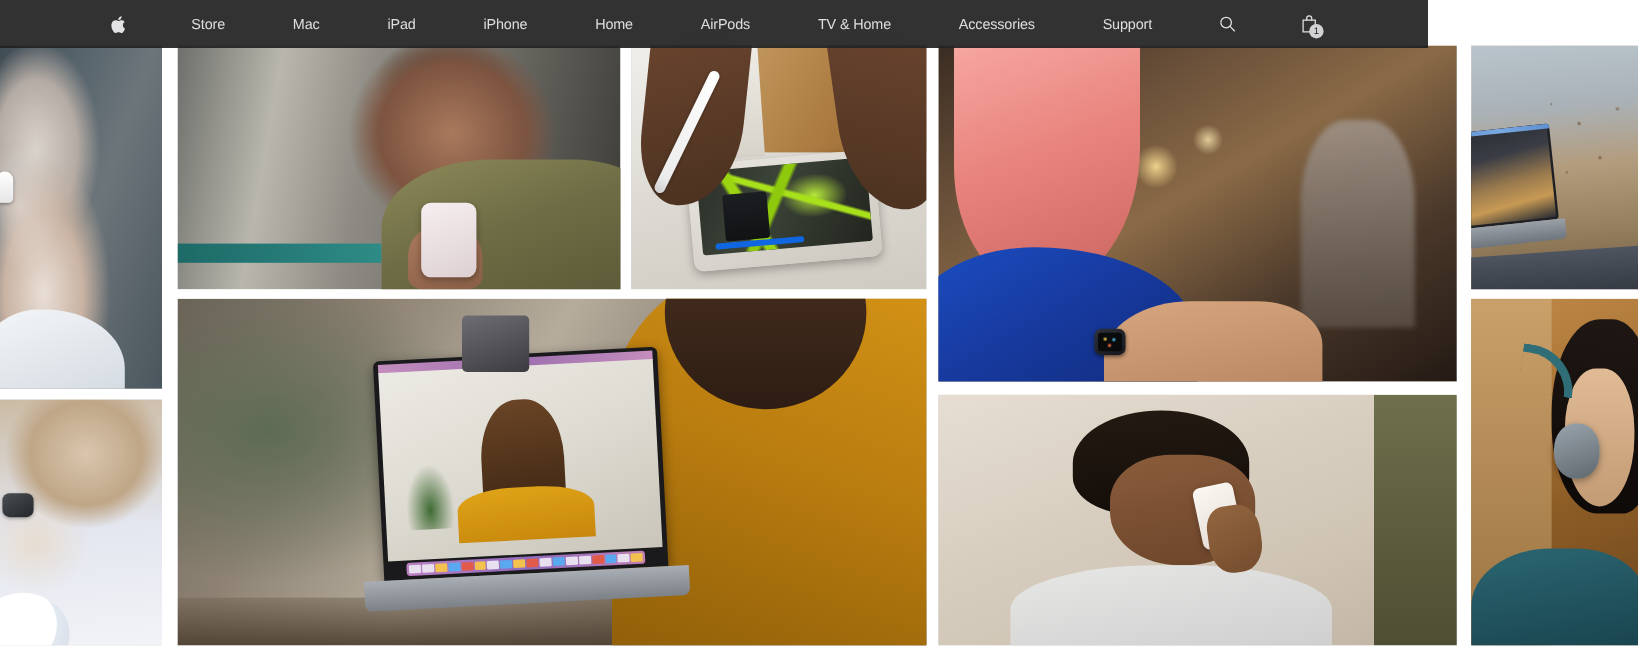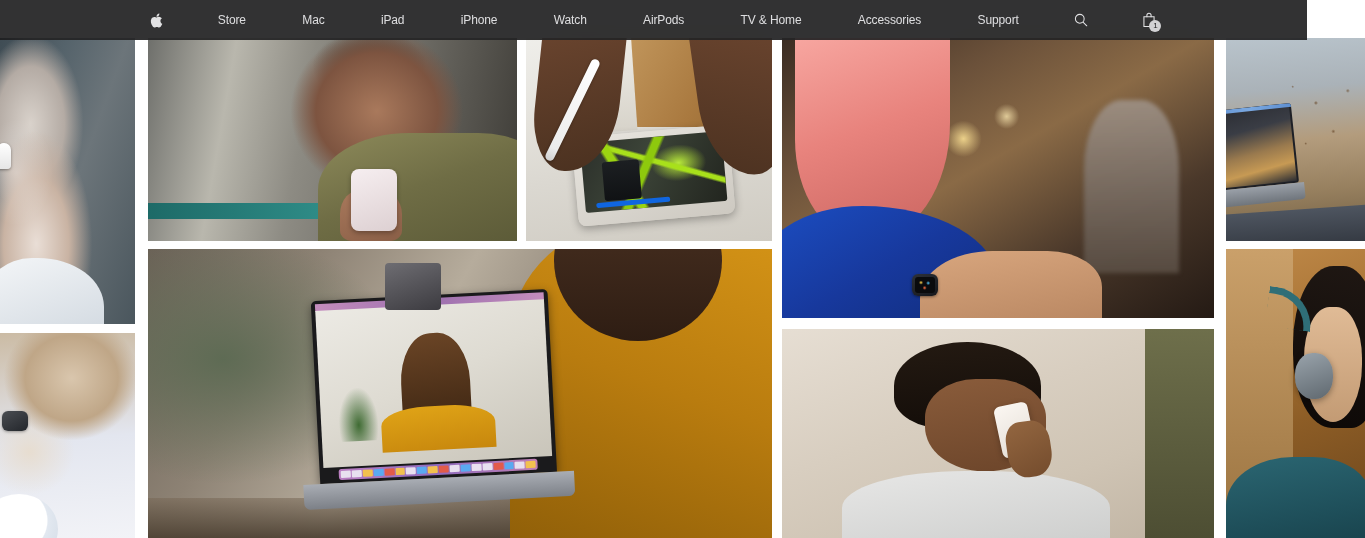--- a/index.html
+++ b/index.html
@@ -378,21 +378,21 @@
     transform:rotate(8deg);
   }
   .t9 .sweater{
     position:absolute; left:0; bottom:-14%; width:100%; height:42%;
     background:linear-gradient(170deg,#2b6672 0%, #1e4e59 52%, #143840 100%);
     border-radius:46% 40% 0 0 / 40% 34% 0 0;
   }
 
   
   .navbar{
-    position:absolute; left:0; top:0; width:1307px; height:40px;
+    position:absolute; left:0; top:0; width:1190px; height:40px;
     background:rgba(22,22,23,0.88);
     backdrop-filter:saturate(180%) blur(20px);
     -webkit-backdrop-filter:saturate(180%) blur(20px);
     z-index:50;
   }
   .nav-inner{
     max-width:1024px; height:100%; margin:0 auto;
     display:flex; align-items:center; justify-content:space-between;
     padding:0 8px;
   }
@@ -562,21 +562,21 @@
       <div class="apple-logo">
         <svg width="13" height="15" viewBox="0 0 14 17" aria-hidden="true">
           <path d="M11.42 9.02c-.02-2.02 1.65-2.99 1.72-3.04-.94-1.37-2.4-1.56-2.92-1.58-1.24-.13-2.42.73-3.05.73-.63 0-1.6-.71-2.63-.69-1.35.02-2.6.79-3.29 2-1.4 2.43-.36 6.03 1.01 8 .67.96 1.47 2.04 2.51 2 1.01-.04 1.39-.65 2.61-.65 1.22 0 1.56.65 2.63.63 1.09-.02 1.77-.98 2.43-1.95.77-1.11 1.08-2.19 1.1-2.25-.02-.01-2.11-.81-2.13-3.2zM9.43 3.1c.56-.68.94-1.62.83-2.56-.81.03-1.78.54-2.36 1.21-.52.6-.97 1.56-.85 2.48.9.07 1.82-.46 2.38-1.13z"></path>
         </svg>
       </div>
 
       <a class="nav-item">Store</a>
       <a class="nav-item">Mac</a>
       <a class="nav-item">iPad</a>
       <a class="nav-item">iPhone</a>
-      <a class="nav-item">Watch</a>
+      <a class="nav-item">Home</a>
       <a class="nav-item">AirPods</a>
       <a class="nav-item">TV &amp; Home</a>
       <a class="nav-item">Accessories</a>
       <a class="nav-item">Support</a>
 
       <div class="nav-icon">
         <svg width="14" height="14" viewBox="0 0 16 16" aria-hidden="true">
           <circle cx="6.6" cy="6.6" r="5" stroke-width="1.2"></circle>
           <line x1="10.3" y1="10.3" x2="14.6" y2="14.6" stroke-width="1.2" stroke-linecap="round"></line>
         </svg>

